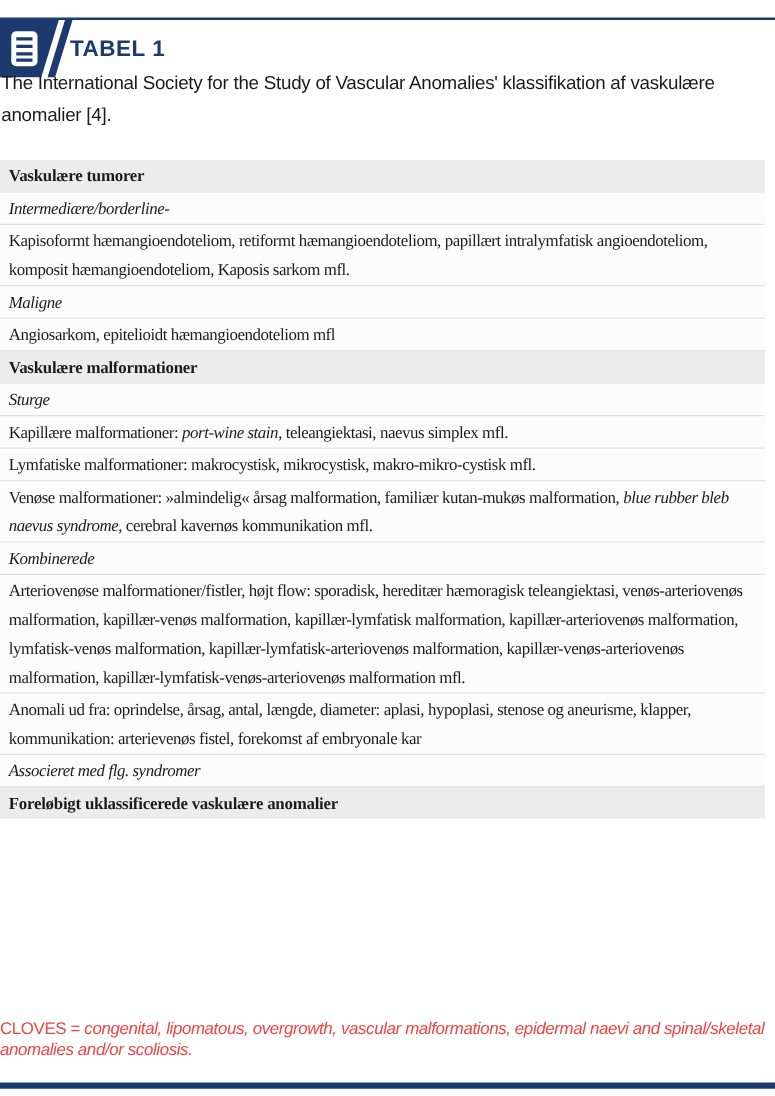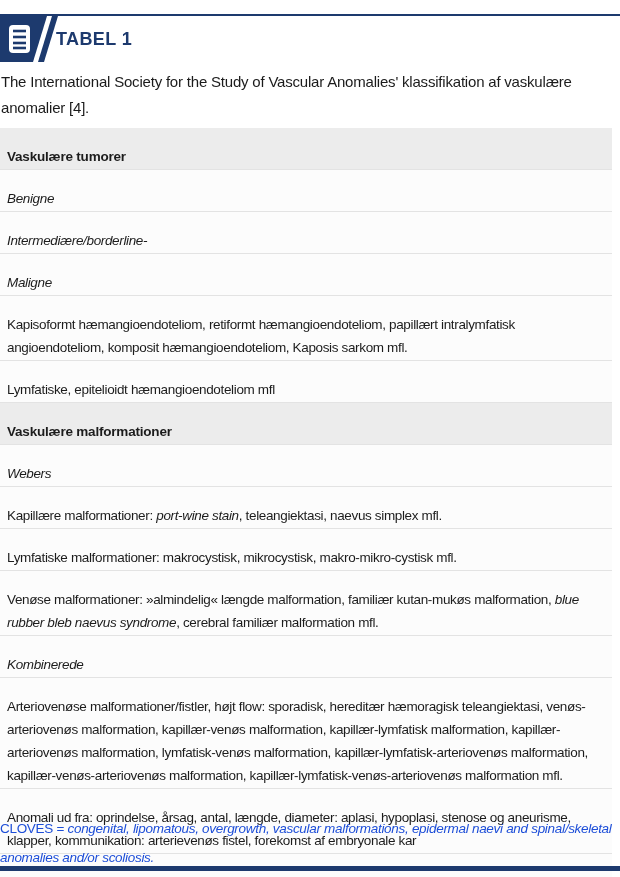--- a/index.html
+++ b/index.html
@@ -9,36 +9,36 @@
     font-family:"Liberation Sans", sans-serif;
   }
   .top-rule { position:absolute; top:14px; left:0; width:620px; height:2px; background:#1d3a6e; }
   .badge-wrap { position:absolute; top:16px; left:0; height:46px; }
   .badge-icon-svg { position:absolute; top:0; left:0; }
   .badge-label {
     position:absolute; top:16px; left:56px; height:46px; line-height:46px;
     font-size:18px; font-weight:bold; color:#1d3a6e; letter-spacing:0.4px; white-space:nowrap;
   }
   .caption {
-    position:absolute; top:69px; left:1px; width:600px;
+    position:absolute; top:54px; left:1px; width:600px;
     font-size:15px; line-height:26px; letter-spacing:-0.2px; color:#1b1b1b;
   }
   .vtable {
     position:absolute; top:128px; left:0; width:612px;
     background:#fcfcfc;
     font-size:13.5px; line-height:23px; letter-spacing:-0.35px;
   }
-  .row { padding:17px 8px 1px 7px; border-top:1px solid #e3e3e3; }
+  .row { padding:1px 8px 1px 7px; border-top:1px solid #e3e3e3;font-family:Liberation Serif, serif; }
   .row:first-child { border-top:none; }
   .row.header { background:#ececec; font-weight:bold; letter-spacing:-0.2px; }
   .row.sub { font-style:italic; }
   .it { font-style:italic; }
   .footnote {
     position:absolute; top:814px; left:0; width:618px;
-    font-size:13.5px; line-height:29px; letter-spacing:-0.3px; color:#1d4ed8;
+    font-size:13.5px; line-height:17px; letter-spacing:-0.3px; color:#ef4444;
   }
   .bottom-rule { position:absolute; top:866px; left:0; width:620px; height:5px; background:#1d3a6e; }
 </style>
 </head>
 <body>
 
 <div class="top-rule"></div>
 
 <div class="badge-wrap">
   <svg class="badge-icon-svg" width="70" height="46" viewBox="0 0 70 46">
@@ -52,30 +52,29 @@
       <line x1="13" y1="32" x2="26" y2="32" stroke="#1d3a6e" stroke-width="2.6"></line>
     </g>
   </svg>
 </div>
 <div class="badge-label">TABEL 1</div>
 
 <div class="caption">The International Society for the Study of Vascular Anomalies' klassifikation af vaskulære anomalier [4].</div>
 
 <div class="vtable" id="table-rows">
     <div class="row header"><span>Vaskulære tumorer</span></div>
-    <div class="row sub"><span>Benigne</span></div>
     <div class="row sub"><span>Intermediære/borderline-</span></div>
+    <div class="row body"><span>Kapisoformt hæmangioendoteliom, retiformt hæmangioendoteliom, papillært intralymfatisk angioendoteliom, komposit hæmangioendoteliom, Kaposis sarkom mfl.</span></div>
     <div class="row sub"><span>Maligne</span></div>
-    <div class="row body"><span>Kapisoformt hæmangioendoteliom, retiformt hæmangioendoteliom, papillært intralymfatisk angioendoteliom, komposit hæmangioendoteliom, Kaposis sarkom mfl.</span></div>
-    <div class="row body"><span>Lymfatiske, epitelioidt hæmangioendoteliom mfl</span></div>
+    <div class="row body"><span>Angiosarkom, epitelioidt hæmangioendoteliom mfl</span></div>
     <div class="row header"><span>Vaskulære malformationer</span></div>
-    <div class="row sub"><span>Webers</span></div>
+    <div class="row sub"><span>Sturge</span></div>
     <div class="row body"><span>Kapillære malformationer: </span><span class="it">port-wine stain</span><span>, teleangiektasi, naevus simplex mfl.</span></div>
     <div class="row body"><span>Lymfatiske malformationer: makrocystisk, mikrocystisk, makro-mikro-cystisk mfl.</span></div>
-    <div class="row body"><span>Venøse malformationer: »almindelig« længde malformation, familiær kutan-mukøs malformation, </span><span class="it">blue rubber bleb naevus syndrome</span><span>, cerebral familiær malformation mfl.</span></div>
+    <div class="row body"><span>Venøse malformationer: »almindelig« årsag malformation, familiær kutan-mukøs malformation, </span><span class="it">blue rubber bleb naevus syndrome</span><span>, cerebral kavernøs kommunikation mfl.</span></div>
     <div class="row sub"><span>Kombinerede</span></div>
     <div class="row body"><span>Arteriovenøse malformationer/fistler, højt flow: sporadisk, hereditær hæmoragisk teleangiektasi, venøs-arteriovenøs malformation, kapillær-venøs malformation, kapillær-lymfatisk malformation, kapillær-arteriovenøs malformation, lymfatisk-venøs malformation, kapillær-lymfatisk-arteriovenøs malformation, kapillær-venøs-arteriovenøs malformation, kapillær-lymfatisk-venøs-arteriovenøs malformation mfl.</span></div>
     <div class="row body"><span>Anomali ud fra: oprindelse, årsag, antal, længde, diameter: aplasi, hypoplasi, stenose og aneurisme, klapper, kommunikation: arterievenøs fistel, forekomst af embryonale kar</span></div>
     <div class="row sub"><span>Associeret med flg. syndromer</span></div>
     <div class="row header"><span>Foreløbigt uklassificerede vaskulære anomalier</span></div>
   </div>
 
 <div class="footnote" id="footnote"><span>CLOVES = </span><span class="it">congenital, lipomatous, overgrowth, vascular malformations, epidermal naevi and spinal/skeletal anomalies and/or scoliosis.</span></div>
 
 <div class="bottom-rule"></div>

